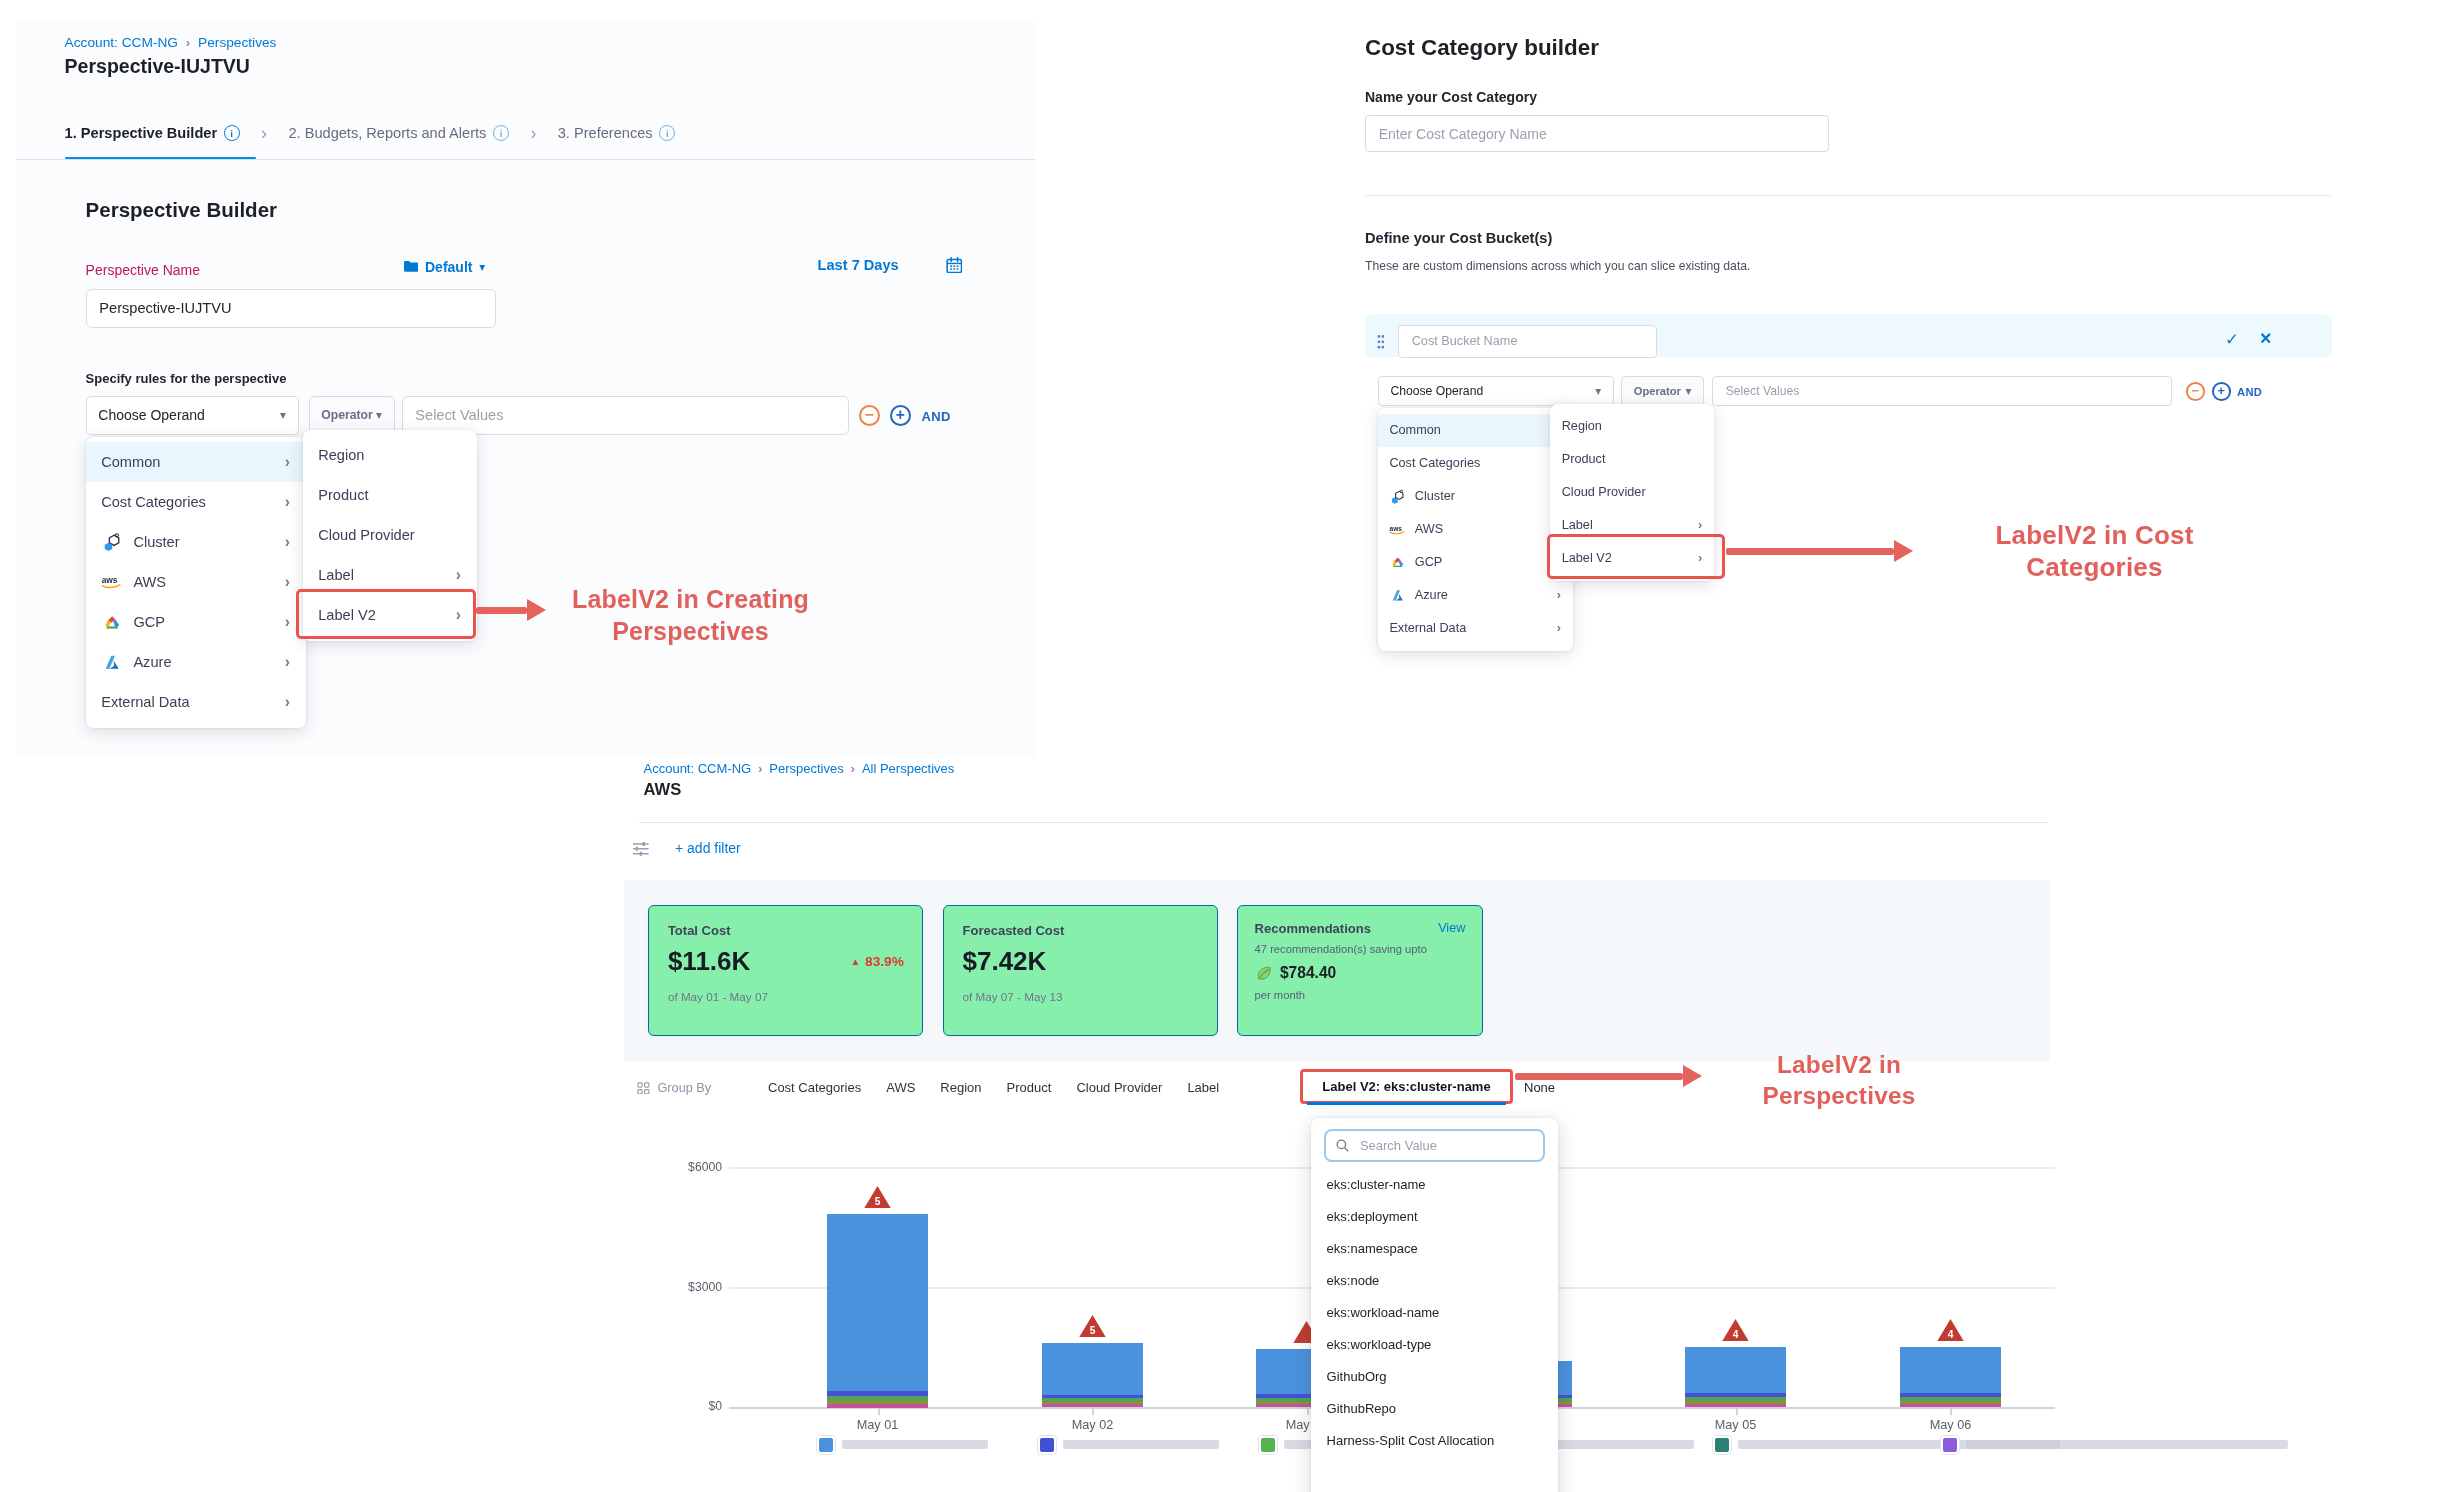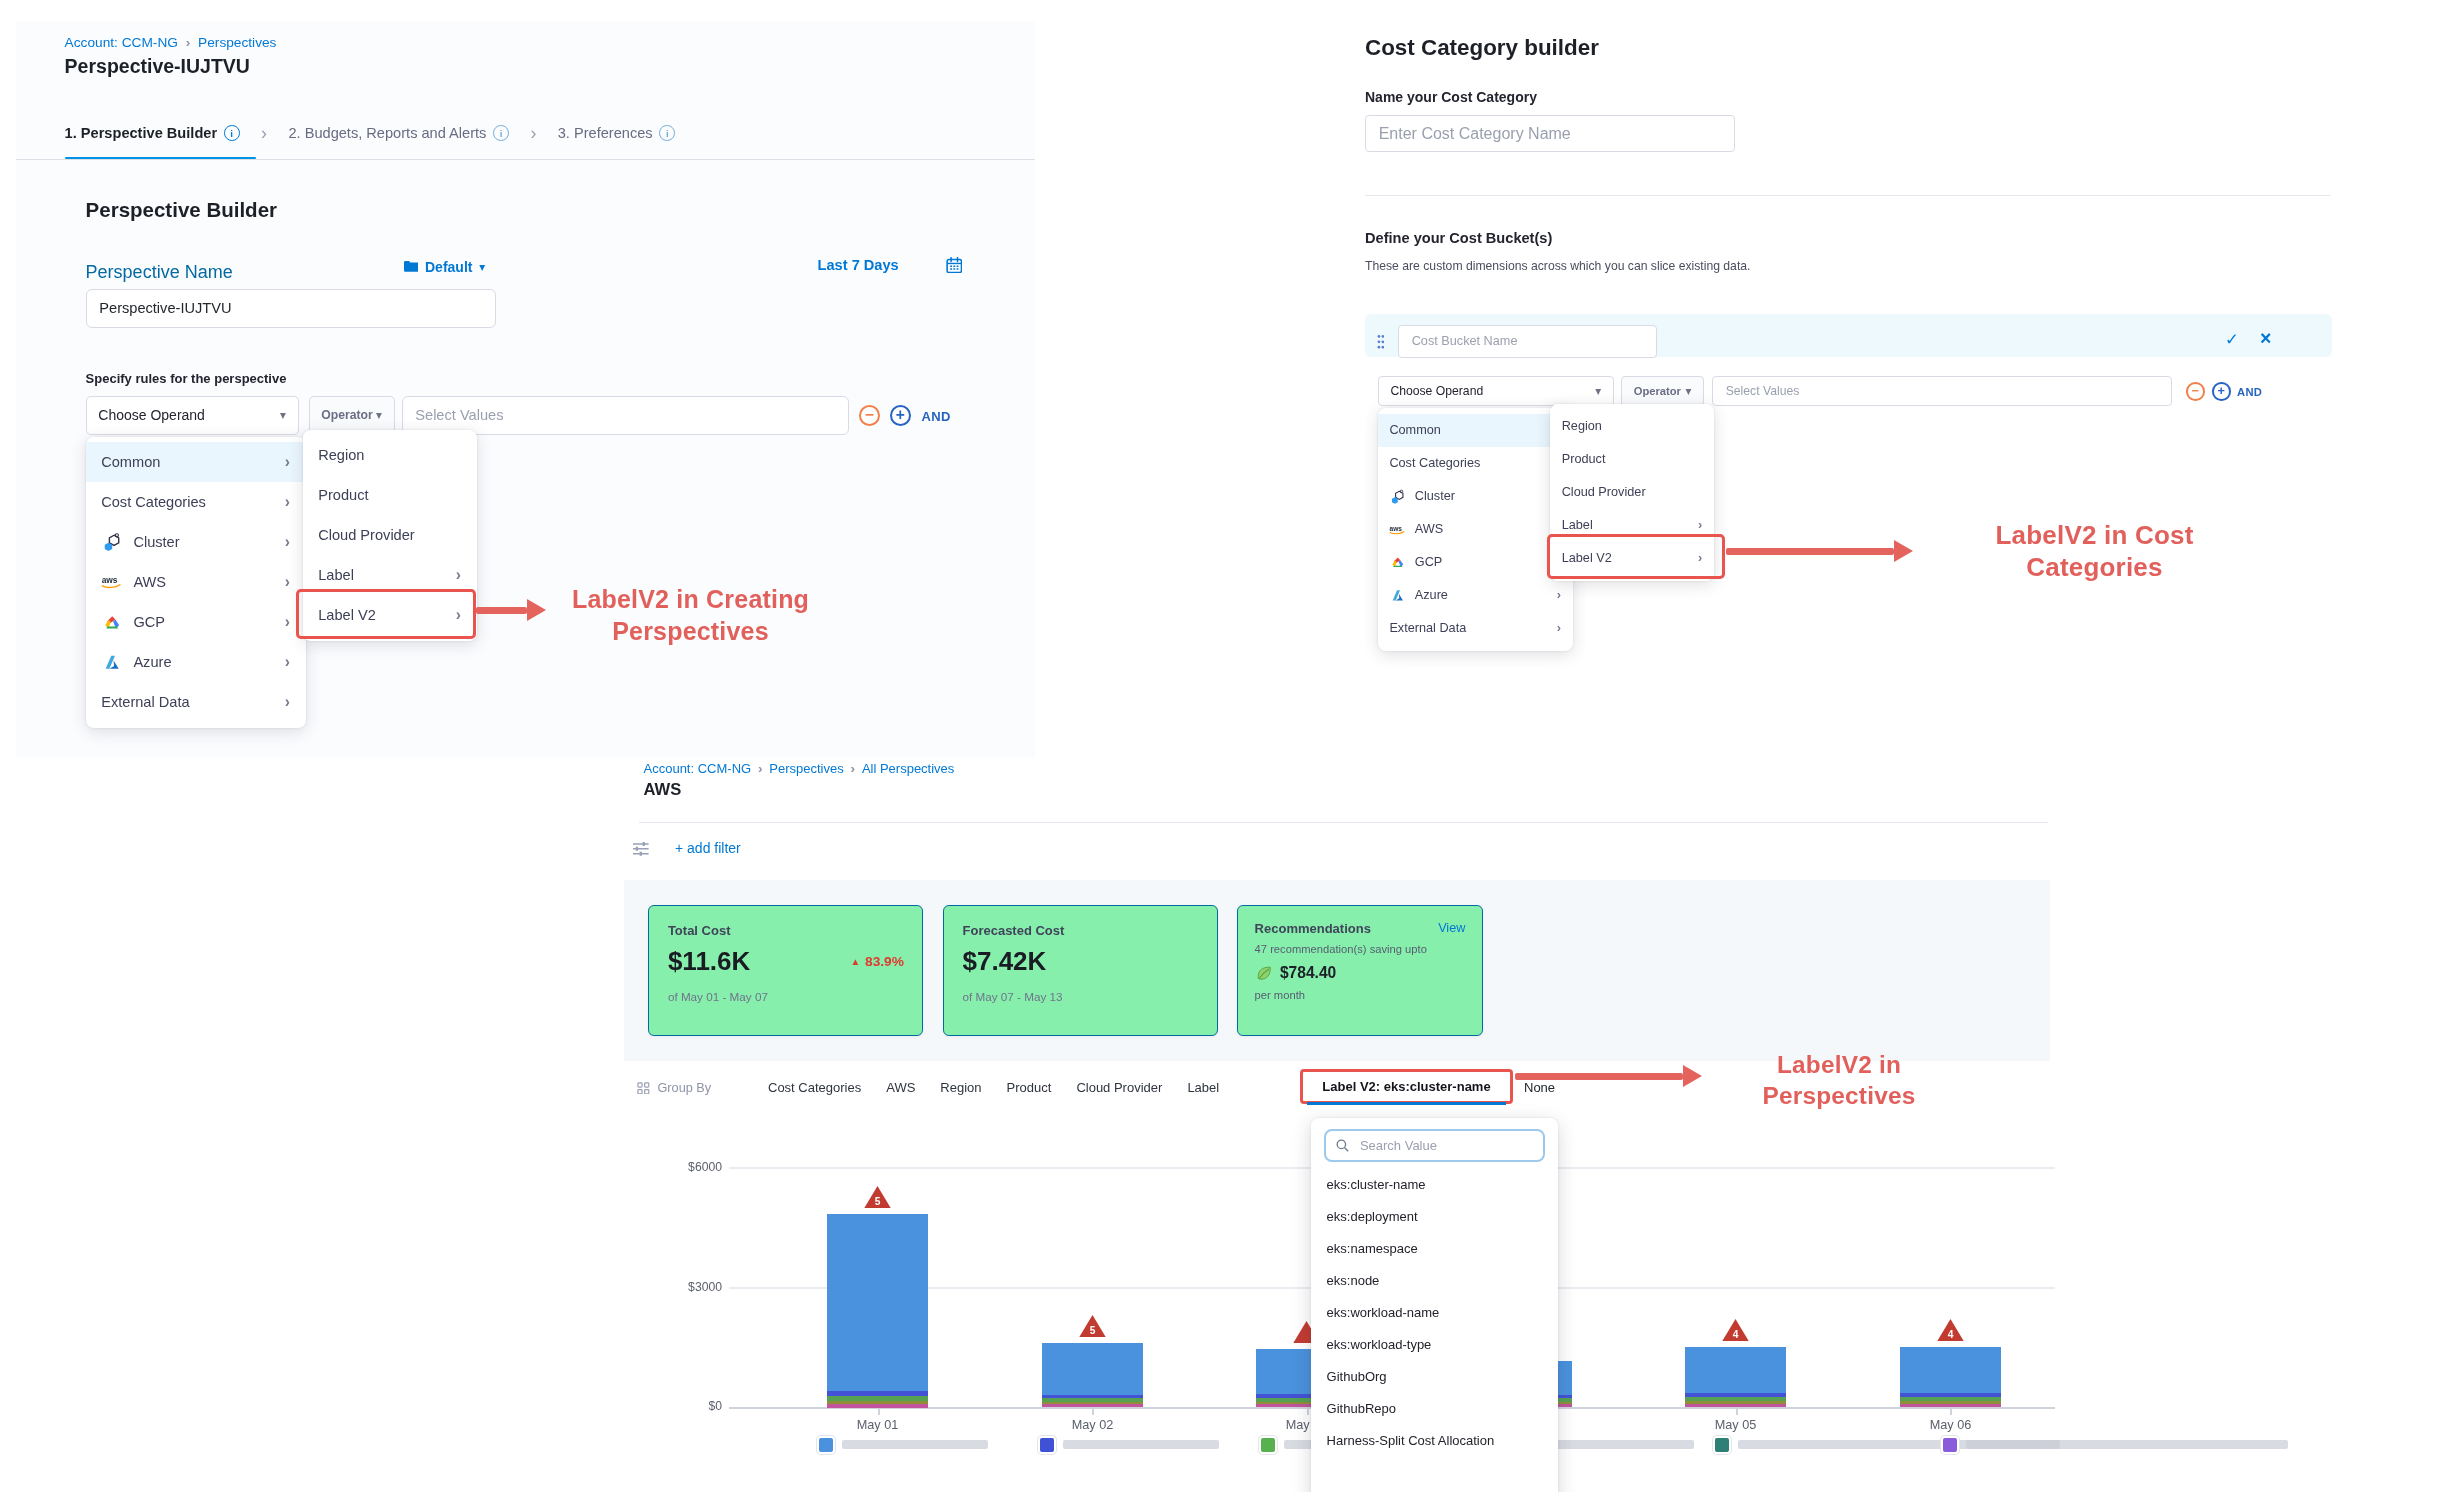--- a/index.html
+++ b/index.html
@@ -28,21 +28,21 @@
   h1.ptitle{font-size:19.5px;font-weight:800;color:#1d2127;margin:0;}
   .tabbar{position:absolute;left:0;top:86px;width:100%;height:52px;border-bottom:1px solid #dcdee8;
     display:flex;align-items:center;gap:21.5px;padding-left:49px;box-sizing:border-box;}
   .tab{display:flex;align-items:center;gap:6.8px;font-size:14.6px;color:#696b83;cursor:pointer;}
   .tab .g-info{color:#74add9;}
   .tab.active{color:#1d2127;font-weight:800;}
   .tab.active .g-info{color:#0278d5;}
   .tsep{color:#9a9db3;font-size:17.6px;font-weight:400;}
   .tab-underline{position:absolute;left:49px;top:49px;width:191px;height:2.9px;background:#0092e4;border-radius:2px;}
   h2.bheading{font-size:20.5px;font-weight:800;color:#1d2127;margin:0;}
-  .lbl{font-size:18px;color:#0369a1;}
+  .lbl{font-size:14px;color:#be185d;}
   .lbl.b{font-weight:700;font-size:13px;color:#23242f;}
   .folder-sel{display:flex;align-items:center;gap:6.8px;color:#0278d5;font-size:14px;font-weight:600;cursor:pointer;}
   .folder-sel .g-caret{font-size:11.7px;color:#0278d5;}
   .date-range{display:flex;align-items:center;gap:7.8px;color:#0278d5;font-size:14.6px;font-weight:700;cursor:pointer;}
   .t-input{box-sizing:border-box;border:1px solid #d9dae5;border-radius:5.9px;background:#fff;
     padding:0 12.7px;font-size:14.6px;color:#22272d;font-family:inherit;outline:none;}
   .t-input::placeholder{color:#9aa0ae;}
   .select{box-sizing:border-box;border:1px solid #d9dae5;border-radius:4.9px;background:#fff;display:flex;
     align-items:center;padding:0 11.7px;cursor:pointer;font-size:14px;color:#23242f;}
   .select .g-caret{margin-left:auto;color:#6f7287;font-size:11.7px;}
@@ -306,21 +306,21 @@
   <div class="red-box" style="left:296px;top:589px;width:174px;height:44px;"></div>
   <div class="r-arrow" style="left:476px;top:607px;width:51px;"></div>
   <div class="annot" style="left:544px;top:583px;width:293px;">
     <div>LabelV2 in Creating</div>
     <div>Perspectives</div>
   </div>
 
   <section class="rp">
     <h2 class="cctitle abs" style="left:0;top:5.9px;">Cost Category builder</h2>
     <div class="lbl b abs" style="left:0;top:60px;font-size:14px;">Name your Cost Category</div>
-    <input class="t-input abs" style="left: 0px; top: 86px; width: 370px; height: 37px; border-radius: 3.9px; font-size: 16px;" placeholder="Enter Cost Category Name">
+    <input class="t-input abs" style="left: 0px; top: 86px; width: 464px; height: 37px; border-radius: 3.9px; font-size: 14px;" placeholder="Enter Cost Category Name">
     <div class="divider" style="left:0;top:166px;width:965px;"></div>
     <div class="lbl b abs" style="left:0;top:201px;font-size:14.6px;">Define your Cost Bucket(s)</div>
     <div class="hint abs" style="left:0;top:230px;">These are custom dimensions across which you can slice existing data.</div>
 
     <div class="bucket-panel" style="left:0;top:273px;width:967px;height:43px;margin-top:12px;">
       <span class="abs mi-icon" style="left:11.7px;top:19.5px;">
           <svg viewBox="0 0 8 16" style="width:7.8px">
             <g fill="#5b7fd0">
               <circle cx="2" cy="2.5" r="1.4"></circle>
               <circle cx="6" cy="2.5" r="1.4"></circle>

